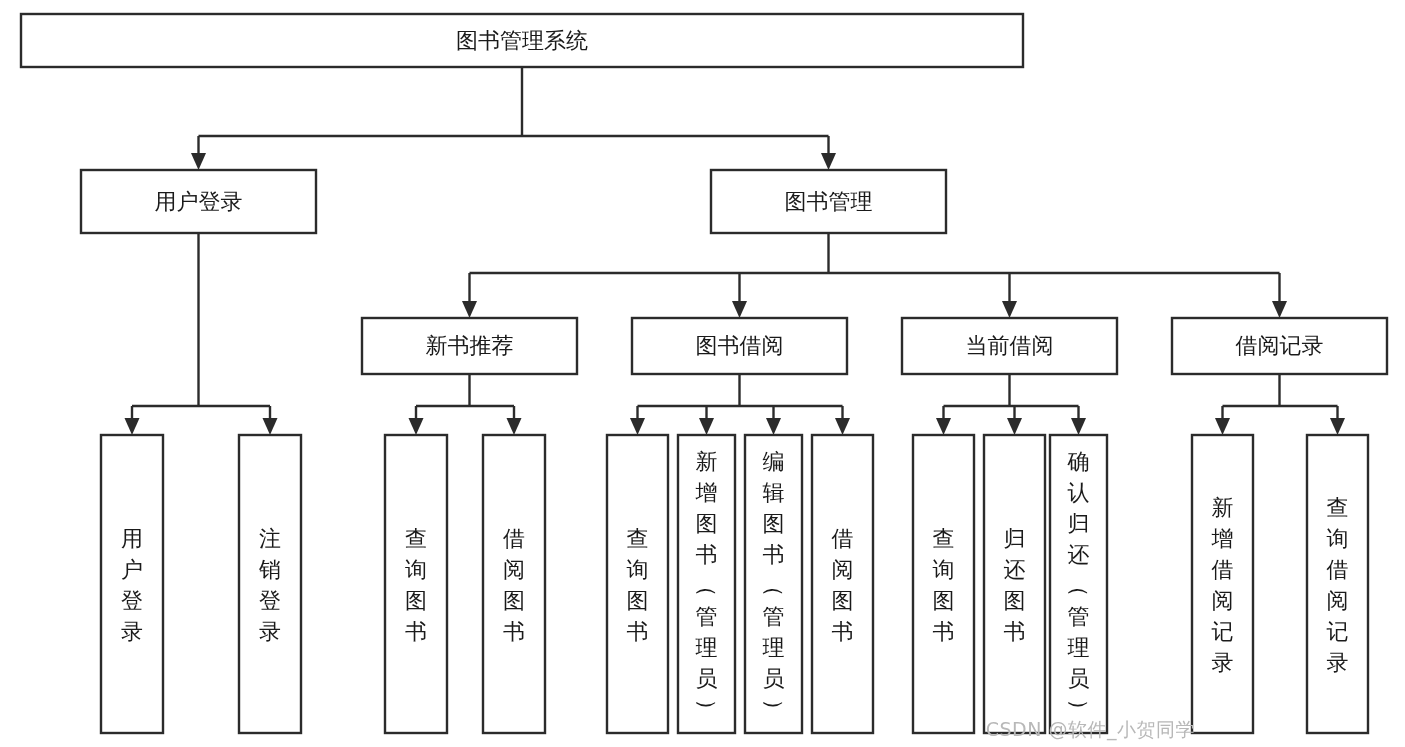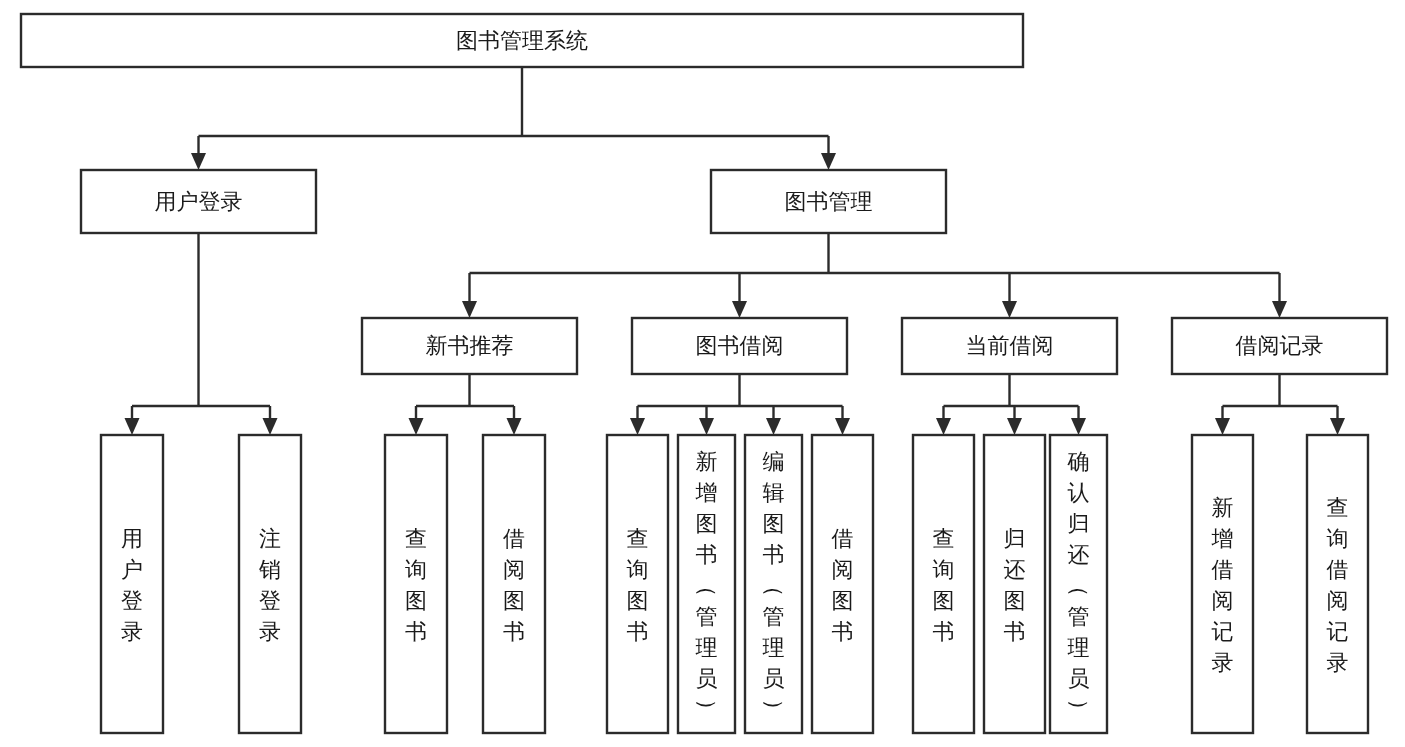--- a/index.html
+++ b/index.html
@@ -290,14 +290,15 @@
             <text x="1337.5" y="546.18" class="node-label-v">询</text>
             <text x="1337.5" y="577.18" class="node-label-v">借</text>
             <text x="1337.5" y="608.18" class="node-label-v">阅</text>
             <text x="1337.5" y="639.18" class="node-label-v">记</text>
             <text x="1337.5" y="670.18" class="node-label-v">录</text>
           </g>
         </g>
       </g>
   </svg>
 
+  <div class="watermark-text">CSDN @软件_小贺同学</div>
 
 </div>
 
 </body></html>

